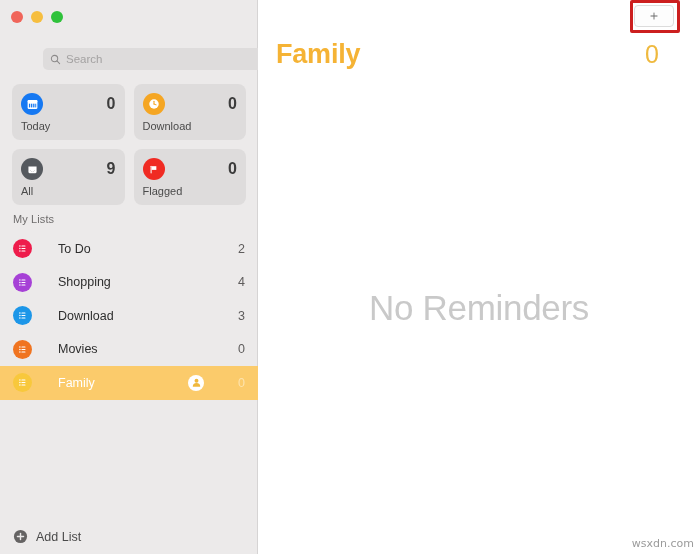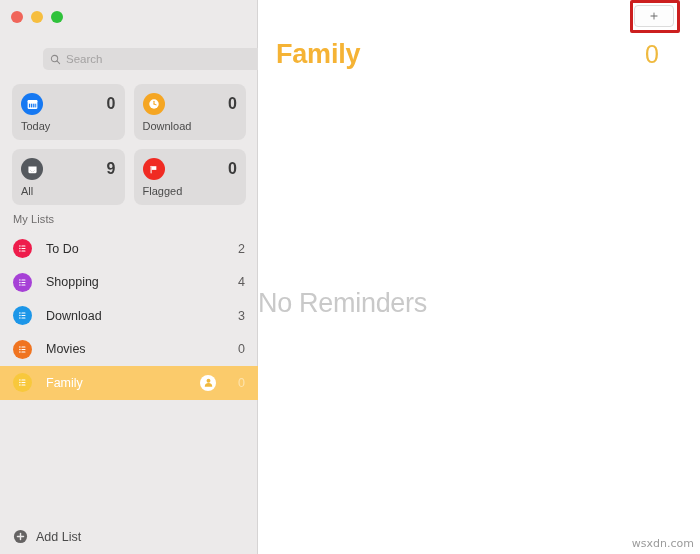--- a/index.html
+++ b/index.html
@@ -144,21 +144,21 @@
     position: absolute;
     top: 232px;
     left: 0;
     width: 258px;
   }
   .list-row {
     display: flex;
     align-items: center;
     height: 33.5px;
     padding: 0 13px 0 13px;
-    gap: 14px;
+    gap: 26px;
     cursor: default;
     justify-content: center;
   }
   .list-row.selected { background: #FBCB6B; }
 
   .list-icon {
     width: 19px; height: 19px;
     border-radius: 50%;
     flex: 0 0 19px;
     display: flex;
@@ -265,22 +265,22 @@
     font-size: 25px;
     color: #EFB93E;
     line-height: 1;
   }
 
   .empty-state {
     position: absolute;
     top: 288px;
     left: 0;
     width: 100%;
-    text-align: left;
-    font-size: 27px;
+    text-align: center;
+    font-size: 35px;
     color: #C9C9C9;
     letter-spacing: -0.3px;
   }
 
   .watermark {
     position: absolute;
     right: 6px;
     bottom: 4px;
     font-size: 11px;
     color: #9B9B9B;

